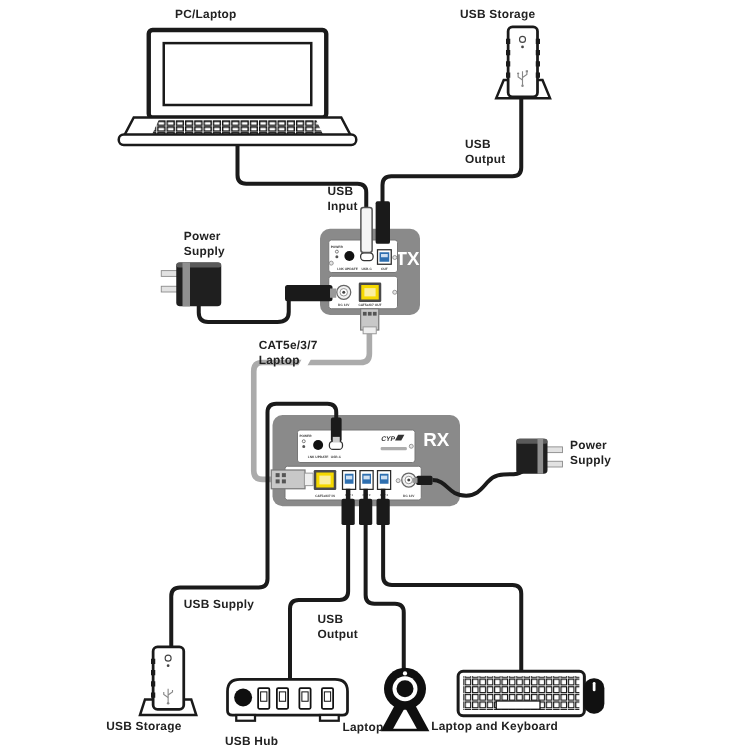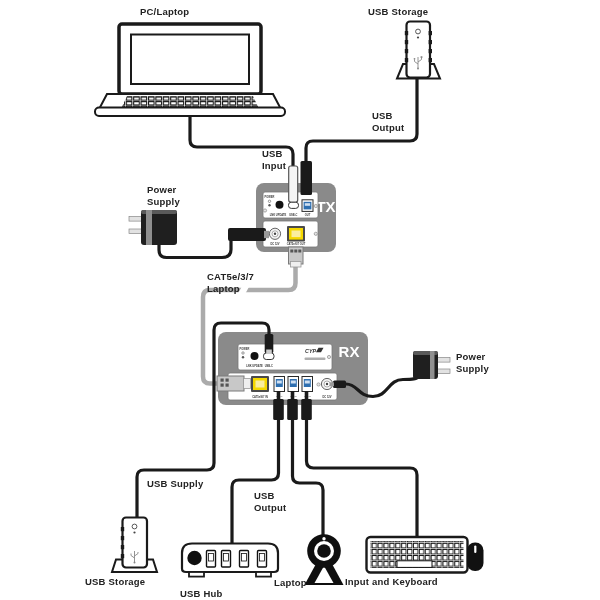--- a/index.html
+++ b/index.html
@@ -297,15 +297,15 @@
 <div class="lbl" style="left:147px;top:478px">USB Supply</div>
 
 <div class="lbl center" style="left:254px;top:490px;width:60px">
   <div>USB</div>
   <div>Output</div>
 </div>
 
 <div class="lbl center" style="left:85px;top:576px;width:100px">USB Storage</div>
 <div class="lbl center" style="left:180px;top:588px;width:96px">USB Hub</div>
 <div class="lbl center" style="left:274px;top:577px;width:100px">Laptop</div>
-<div class="lbl center" style="left:345px;top:576px;width:140px">Input and Keyboard</div>
+<div class="lbl center" style="left:345px;top:576px;width:140px">Laptop and Keyboard</div>
 
 </div>
 
 </body></html>

